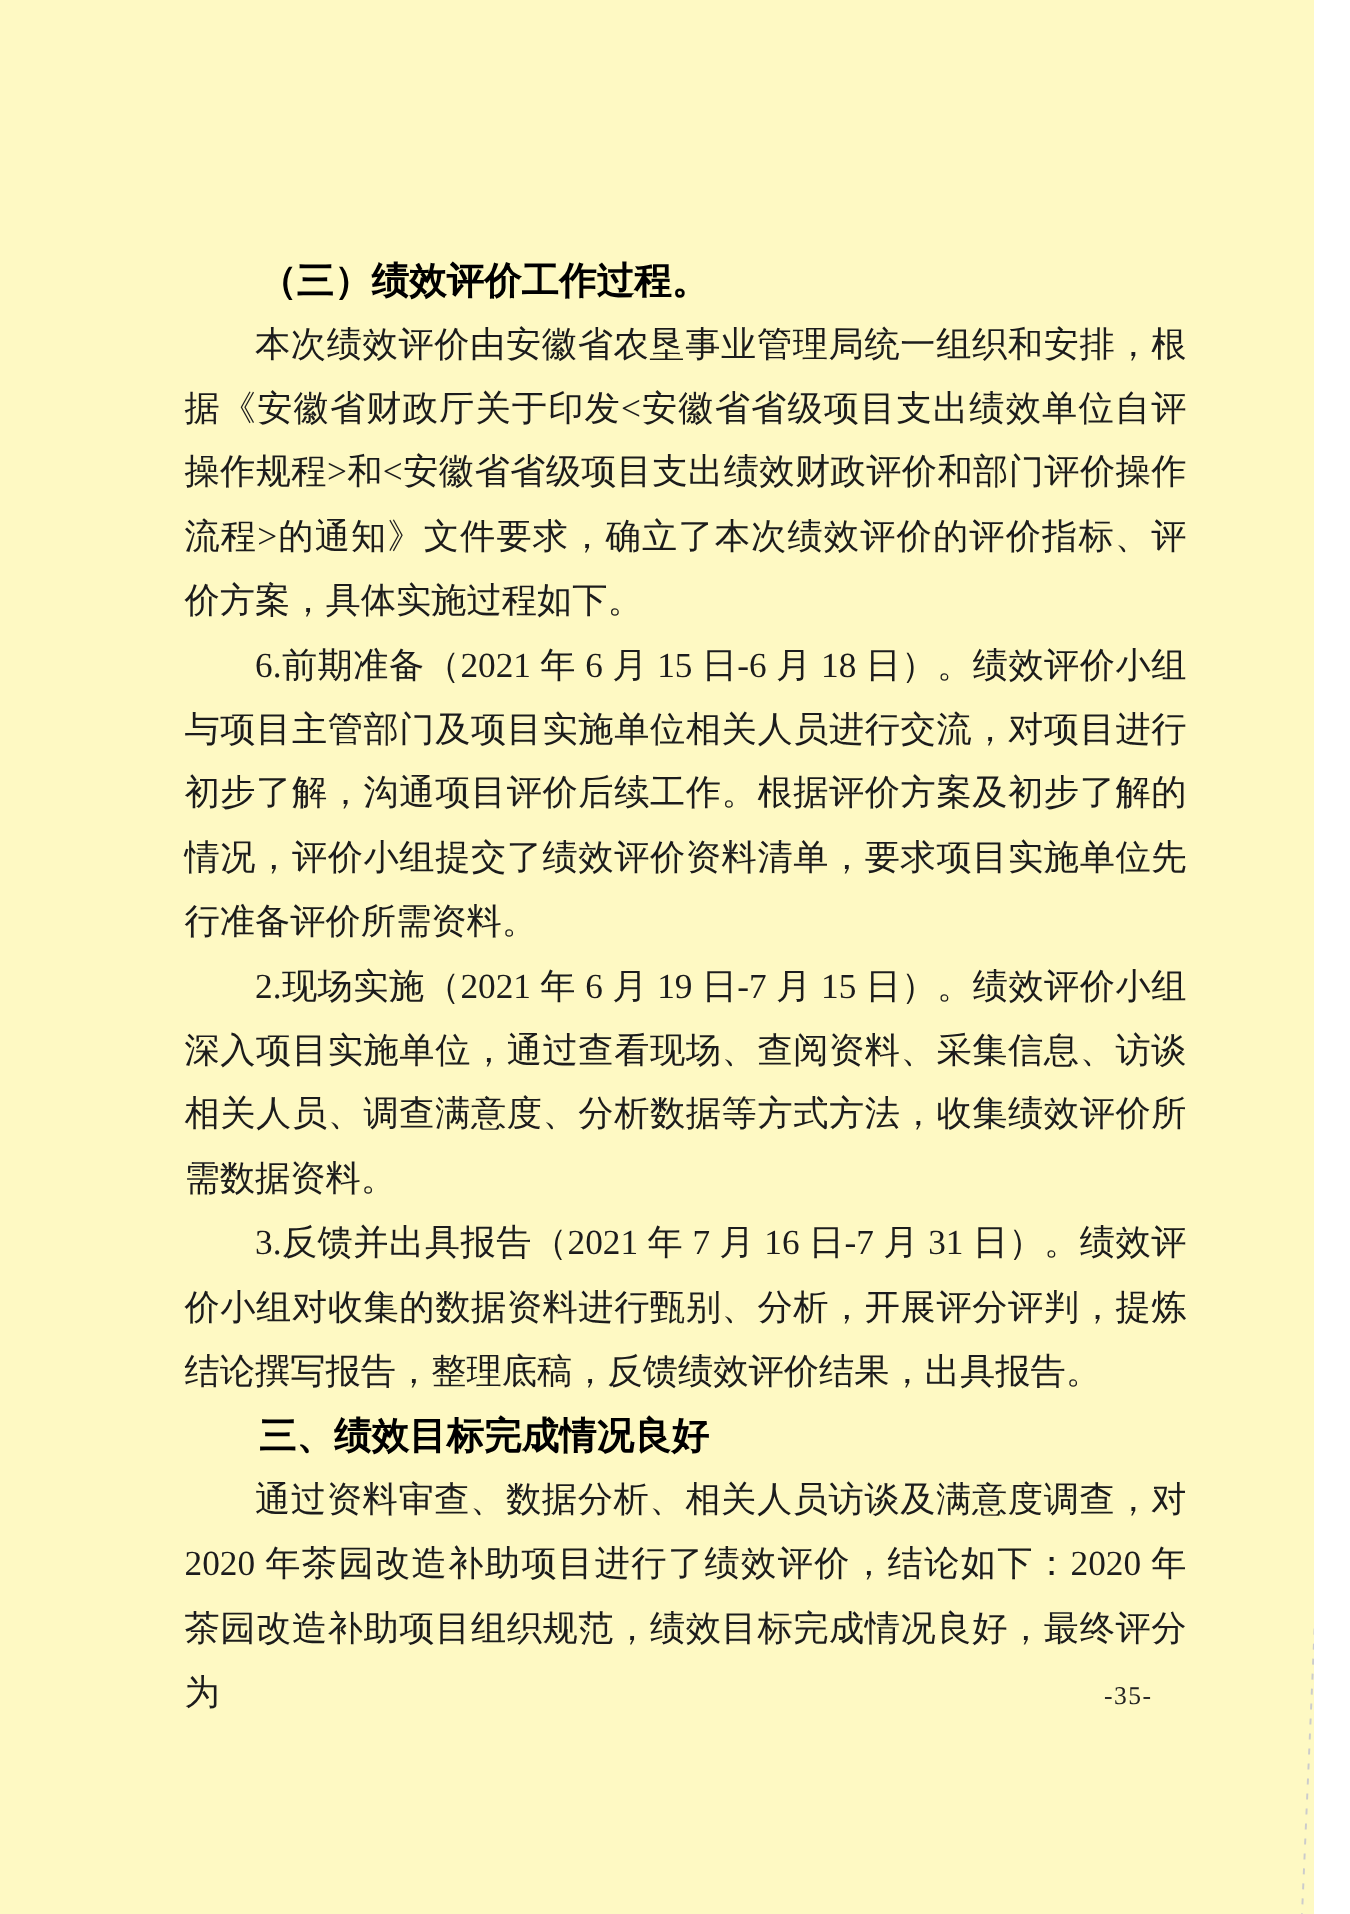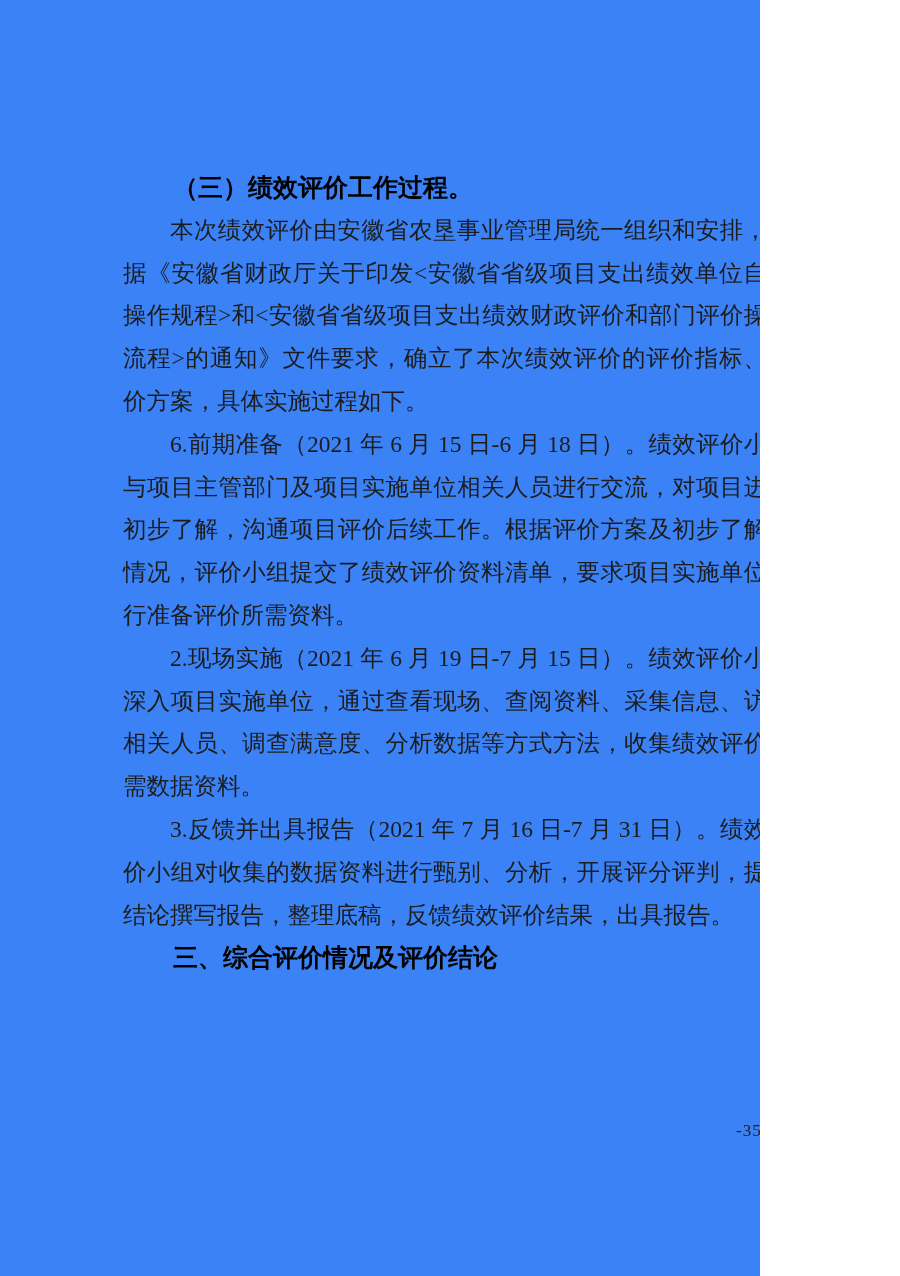--- a/index.html
+++ b/index.html
@@ -2,23 +2,23 @@
 <html><head>
 <meta charset="utf-8">
 <style>
   html, body {
     margin: 0;
     padding: 0;
     background: #ffffff;
   }
   .page {
     position: relative;
-    width: 760px;
+    width: 876px;
     height: 1276px;
-    background: #3b82f6;
+    background: #fef9c3;
     overflow: hidden;
     font-family: "Liberation Serif", "DejaVu Serif", serif;
   }
   .content {
     position: absolute;
     left: 123px;
     top: 166px;
     width: 668px;
     color: #1c1c1c;
     font-size: 23.5px;
@@ -64,22 +64,23 @@
     <h2>（三）绩效评价工作过程。</h2>
 
     <p>本次绩效评价由安徽省农垦事业管理局统一组织和安排，根据《安徽省财政厅关于印发&lt;安徽省省级项目支出绩效单位自评操作规程&gt;和&lt;安徽省省级项目支出绩效财政评价和部门评价操作流程&gt;的通知》文件要求，确立了本次绩效评价的评价指标、评价方案，具体实施过程如下。</p>
 
     <p>6.前期准备（2021 年 6 月 15 日-6 月 18 日）。绩效评价小组与项目主管部门及项目实施单位相关人员进行交流，对项目进行初步了解，沟通项目评价后续工作。根据评价方案及初步了解的情况，评价小组提交了绩效评价资料清单，要求项目实施单位先行准备评价所需资料。</p>
 
     <p>2.现场实施（2021 年 6 月 19 日-7 月 15 日）。绩效评价小组深入项目实施单位，通过查看现场、查阅资料、采集信息、访谈相关人员、调查满意度、分析数据等方式方法，收集绩效评价所需数据资料。</p>
 
     <p>3.反馈并出具报告（2021 年 7 月 16 日-7 月 31 日）。绩效评价小组对收集的数据资料进行甄别、分析，开展评分评判，提炼结论撰写报告，整理底稿，反馈绩效评价结果，出具报告。</p>
 
-    <h2>三、综合评价情况及评价结论</h2>
+    <h2>三、绩效目标完成情况良好</h2>
 
+    <p>通过资料审查、数据分析、相关人员访谈及满意度调查，对 2020 年茶园改造补助项目进行了绩效评价，结论如下：2020 年茶园改造补助项目组织规范，绩效目标完成情况良好，最终评分为</p>
   </div>
 
   <div class="page-number">-35-</div>
 
   <svg class="artifact-svg" width="900" height="1276">
     <line x1="887" y1="846" x2="868" y2="1276" stroke="#cccccc" stroke-width="1.3" stroke-dasharray="4 6"></line>
   </svg>
 
 </div>
 

